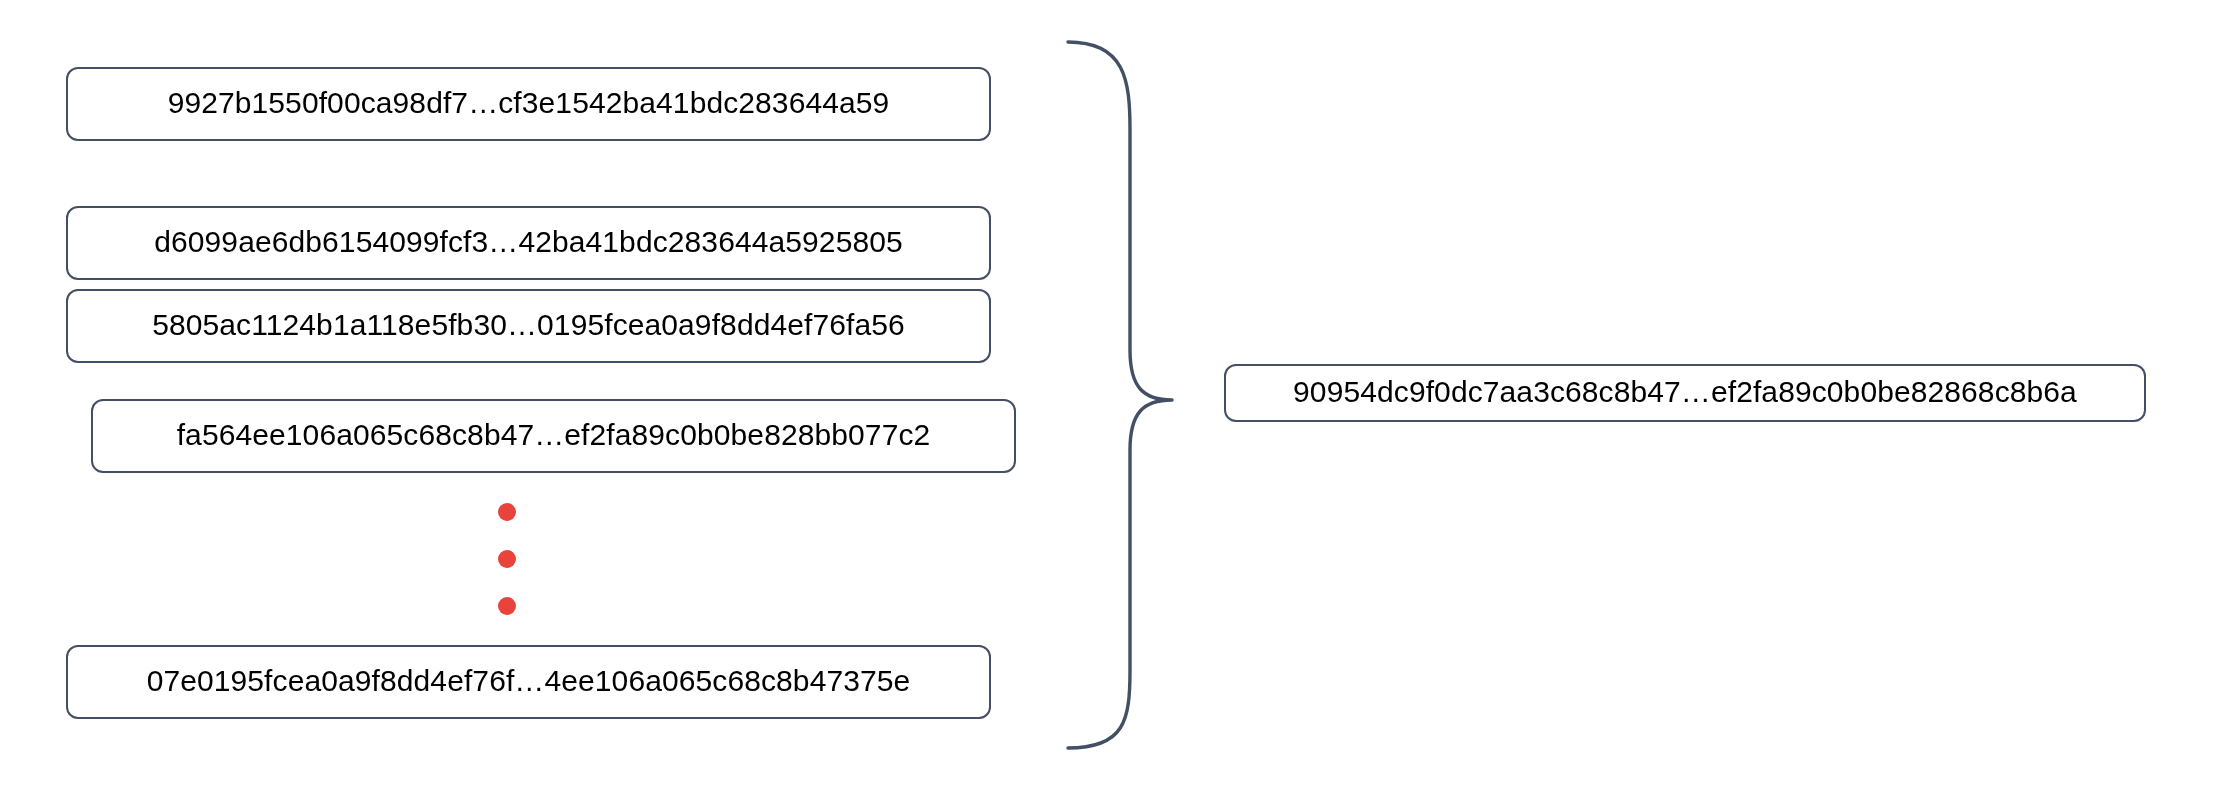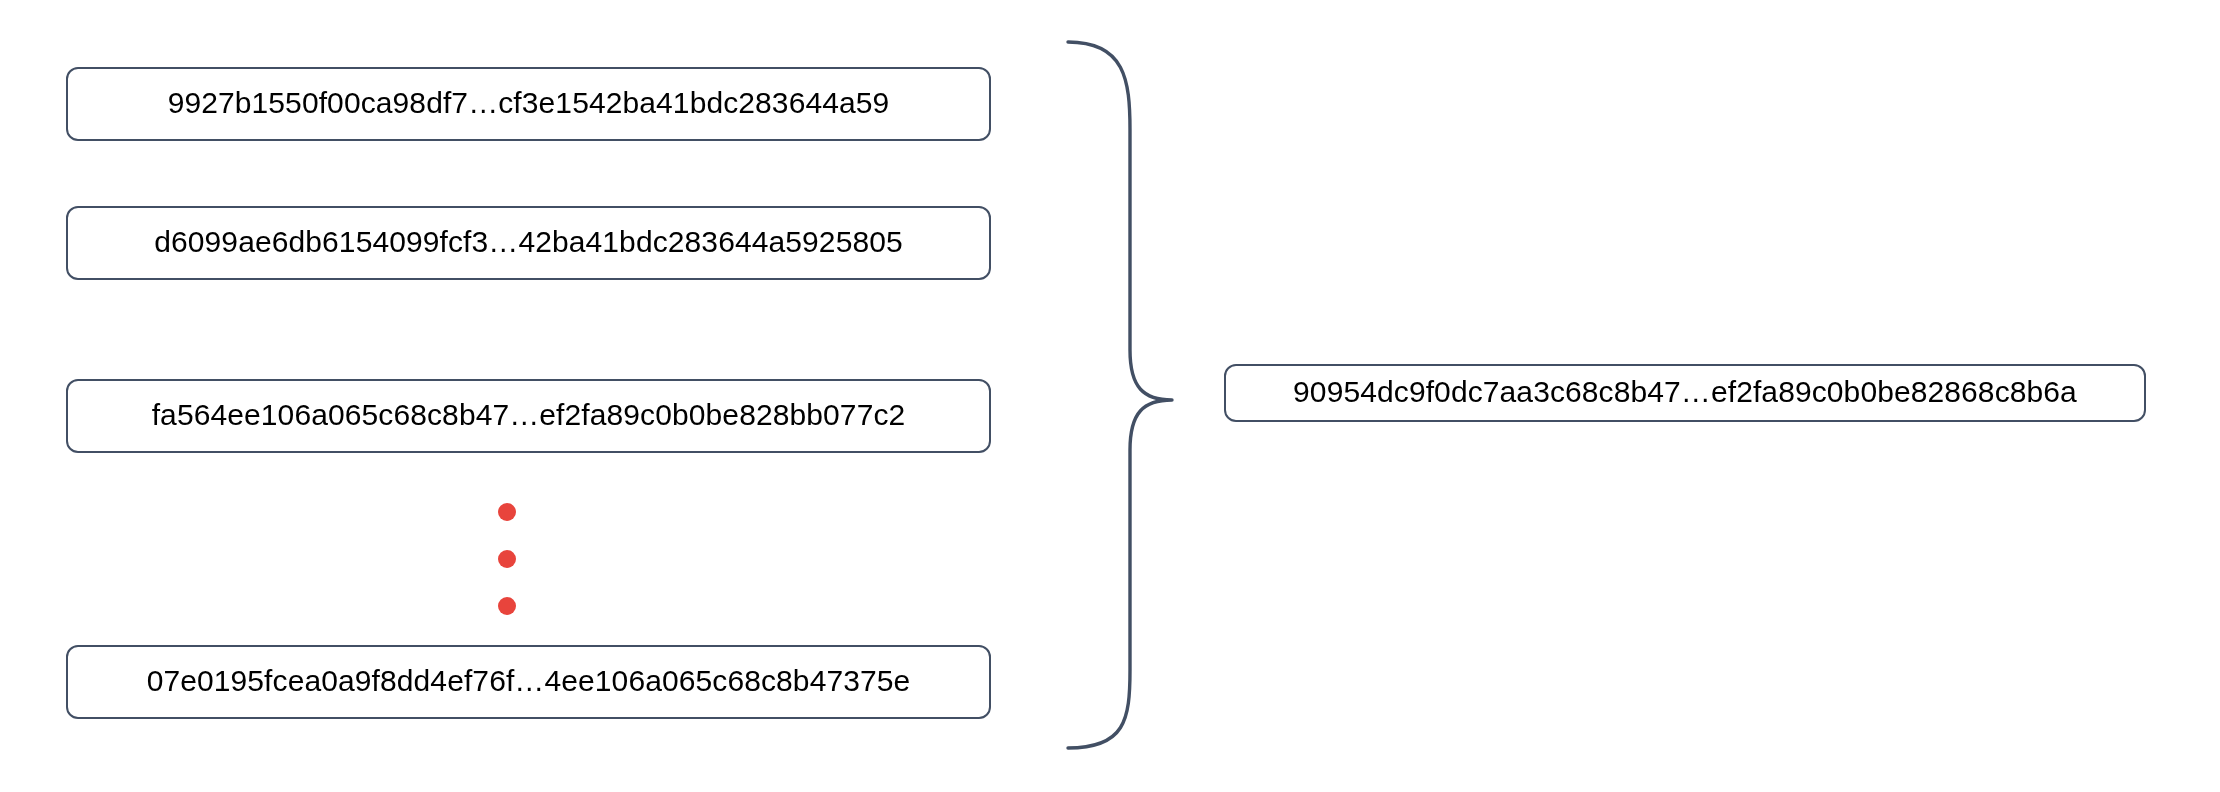--- a/index.html
+++ b/index.html
@@ -38,21 +38,21 @@
     display: block;
     line-height: 1;
     padding-bottom: 2px;
   }
 
   
   .left-box  { left: 66px;  width: 925px; height: 74px; }
   .lb-1 { top: 67px;  }
   .lb-2 { top: 178px; margin-top: 28px; }
   .lb-3 { top: 289px; }
-  .lb-4 { top: 379px; }
+  .lb-4 { top: 399px; margin-left: 25px; }
   .lb-5 { top: 645px; }
 
   
   .right-box { left: 1224px; top: 364px; width: 922px; height: 58px; }
 
   
   .ellipsis-dots {
     position: absolute;
     left: 498px;
     top: 503px;
@@ -88,20 +88,23 @@
 <div id="canvas">
 
   <div class="hash-box left-box lb-1">
     <span class="hash-text">9927b1550f00ca98df7…cf3e1542ba41bdc283644a59</span>
   </div>
 
   <div class="hash-box left-box lb-2">
     <span class="hash-text">d6099ae6db6154099fcf3…42ba41bdc283644a5925805</span>
   </div>
 
+  <div class="hash-box left-box lb-3">
+    <span class="hash-text">5805ac1124b1a118e5fb30…0195fcea0a9f8dd4ef76fa56</span>
+  </div>
 
   <div class="hash-box left-box lb-4">
     <span class="hash-text">fa564ee106a065c68c8b47…ef2fa89c0b0be828bb077c2</span>
   </div>
 
   <div class="ellipsis-dots">
     <span class="dot dot-1"></span>
     <span class="dot dot-2"></span>
     <span class="dot dot-3"></span>
   </div>

